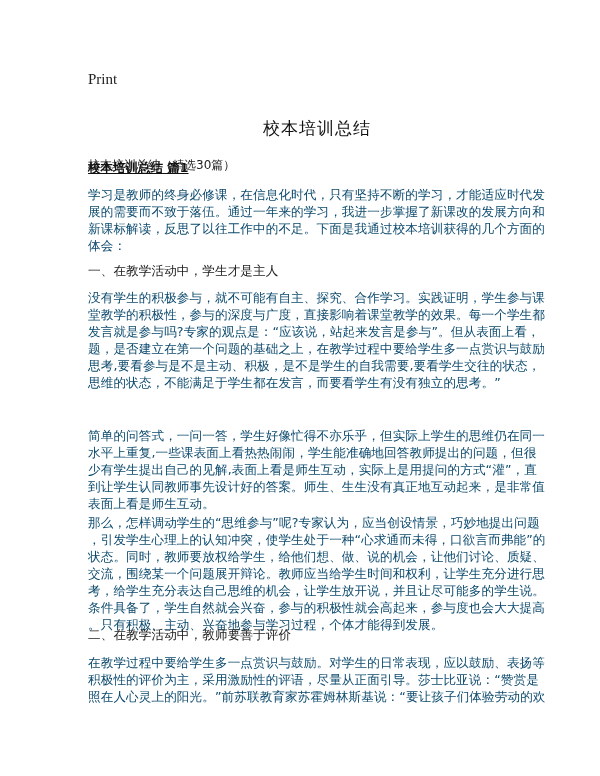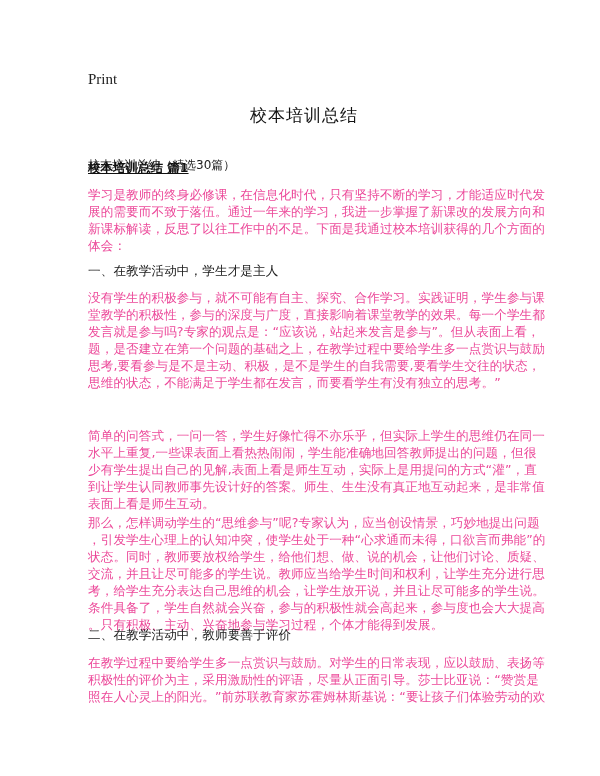--- a/index.html
+++ b/index.html
@@ -64,35 +64,35 @@
       position: absolute;
       left: 0;
       width: 430px;
     }
     .line {
       display: block;
       height: 17px;
       line-height: 17px;
       font-size: 12.6px;
       white-space: nowrap;
-      color: #ec4899;
+      color: #0c4a6e;
       letter-spacing: 0.1px;
     }
     .section-heading .line {
       color: #222;
     }
   </style>
 </head>
 <body>
 
 <div class="page">
 
   <div class="print-label">Print</div>
 
-  <h1 class="doc-title" style="margin:4px;">校本培训总结</h1>
+  <h1 class="doc-title" style="margin:17px;">校本培训总结</h1>
 
   <div class="doc-subtitle">校本培训总结（精选30篇）</div>
 
   <h2 class="article-heading" style="margin:0;text-decoration:underline;">校本培训总结 篇1</h2>
 
   <div class="block" style="top:186px;">
     <span class="line">学习是教师的终身必修课，在信息化时代，只有坚持不断的学习，才能适应时代发</span>
     <span class="line">展的需要而不致于落伍。通过一年来的学习，我进一步掌握了新课改的发展方向和</span>
     <span class="line">新课标解读，反思了以往工作中的不足。下面是我通过校本培训获得的几个方面的</span>
     <span class="line">体会：</span>
@@ -116,21 +116,21 @@
     <span class="line">水平上重复,一些课表面上看热热闹闹，学生能准确地回答教师提出的问题，但很</span>
     <span class="line">少有学生提出自己的见解,表面上看是师生互动，实际上是用提问的方式“灌”，直</span>
     <span class="line">到让学生认同教师事先设计好的答案。师生、生生没有真正地互动起来，是非常值</span>
     <span class="line">表面上看是师生互动。</span>
   </div>
 
   <div class="block" style="top:514px;">
     <span class="line">那么，怎样调动学生的“思维参与”呢?专家认为，应当创设情景，巧妙地提出问题</span>
     <span class="line">，引发学生心理上的认知冲突，使学生处于一种“心求通而未得，口欲言而弗能”的</span>
     <span class="line">状态。同时，教师要放权给学生，给他们想、做、说的机会，让他们讨论、质疑、</span>
-    <span class="line">交流，并且让尽可能多的学生说。教师应当给学生时间和权利，让学生充分进行思</span>
+    <span class="line">交流，围绕某一个问题展开辩论。教师应当给学生时间和权利，让学生充分进行思</span>
     <span class="line">考，给学生充分表达自己思维的机会，让学生放开说，并且让尽可能多的学生说。</span>
     <span class="line">条件具备了，学生自然就会兴奋，参与的积极性就会高起来，参与度也会大大提高</span>
     <span class="line">。只有积极、主动、兴奋地参与学习过程，个体才能得到发展。</span>
   </div>
 
   <div class="block section-heading" style="top:626px;">
     <span class="line">二、在教学活动中，教师要善于评价</span>
   </div>
 
   <div class="block" style="top:654px;">

